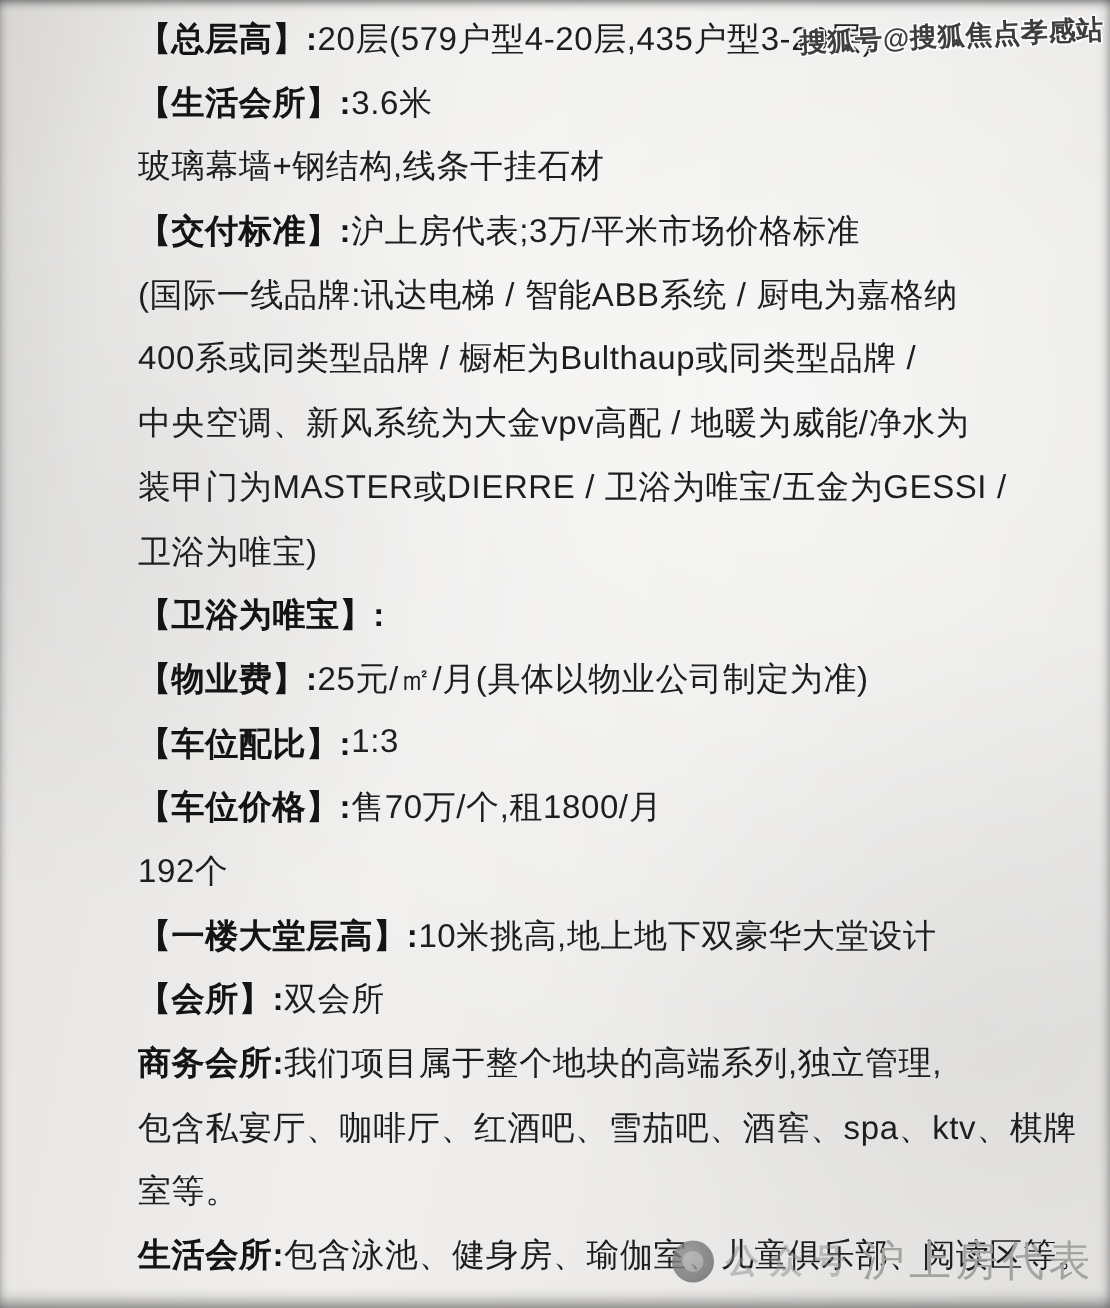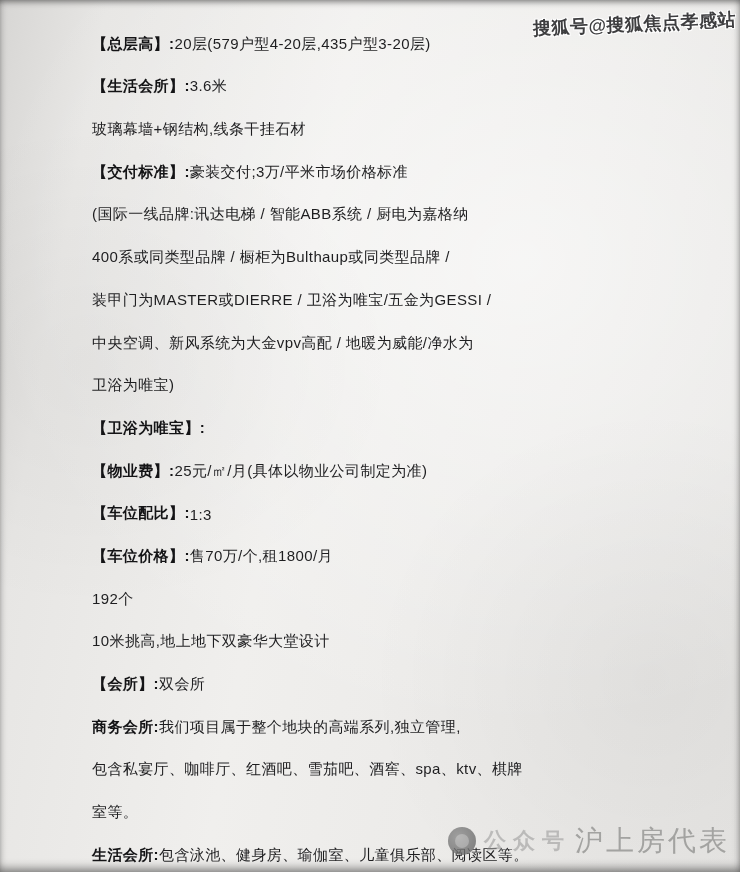--- a/index.html
+++ b/index.html
@@ -38,23 +38,23 @@
 
   .spec-list {
     position: absolute;
     top: 11px;
     left: 92px;
     right: 20px;
   }
   .spec-line {
     height: 42.7px;
     display: flex;
-    align-items: flex-end;
+    align-items: flex-start;
     white-space: nowrap;
-    font-size: 15px;
+    font-size: 22px;
     color: #1e1e20;
     letter-spacing: 0.4px;
   }
   .spec-label {
     font-weight: 800;
     color: #141416;
   }
   .spec-text {
     font-weight: 400;
   }
@@ -132,37 +132,37 @@
       </div>
       <div class="spec-line">
         <span class="spec-label">【生活会所】:</span>
         <span class="spec-text">3.6米</span>
       </div>
       <div class="spec-line">
         <span class="spec-text">玻璃幕墙+钢结构,线条干挂石材</span>
       </div>
       <div class="spec-line">
         <span class="spec-label">【交付标准】:</span>
-        <span class="spec-text">豪装交付;3万/平米市场价格标准</span>
+        <span class="spec-text">沪上房代表;3万/平米市场价格标准</span>
       </div>
       <div class="spec-line">
         <span class="spec-label"></span>
         <span class="spec-text">(国际一线品牌:讯达电梯 / 智能ABB系统 / 厨电为嘉格纳</span>
       </div>
       <div class="spec-line">
         <span class="spec-label"></span>
         <span class="spec-text">400系或同类型品牌 / 橱柜为Bulthaup或同类型品牌 /</span>
       </div>
       <div class="spec-line">
         <span class="spec-label"></span>
+        <span class="spec-text">中央空调、新风系统为大金vpv高配 / 地暖为威能/净水为</span>
+      </div>
+      <div class="spec-line">
+        <span class="spec-label"></span>
         <span class="spec-text">装甲门为MASTER或DIERRE / 卫浴为唯宝/五金为GESSI /</span>
-      </div>
-      <div class="spec-line">
-        <span class="spec-label"></span>
-        <span class="spec-text">中央空调、新风系统为大金vpv高配 / 地暖为威能/净水为</span>
       </div>
       <div class="spec-line">
         <span class="spec-label"></span>
         <span class="spec-text">卫浴为唯宝)</span>
       </div>
       <div class="spec-line">
         <span class="spec-label">【卫浴为唯宝】:</span>
       </div>
       <div class="spec-line">
         <span class="spec-label">【物业费】:</span>
@@ -173,20 +173,21 @@
         <span class="spec-text">1:3</span>
       </div>
       <div class="spec-line">
         <span class="spec-label">【车位价格】:</span>
         <span class="spec-text">售70万/个,租1800/月</span>
       </div>
       <div class="spec-line">
         <span class="spec-text">192个</span>
       </div>
       <div class="spec-line">
+        <span class="spec-label">【一楼大堂层高】:</span>
         <span class="spec-text">10米挑高,地上地下双豪华大堂设计</span>
       </div>
       <div class="spec-line">
         <span class="spec-label">【会所】:</span>
         <span class="spec-text">双会所</span>
       </div>
       <div class="spec-line">
         <span class="spec-label">商务会所:</span>
         <span class="spec-text">我们项目属于整个地块的高端系列,独立管理,</span>
       </div>

